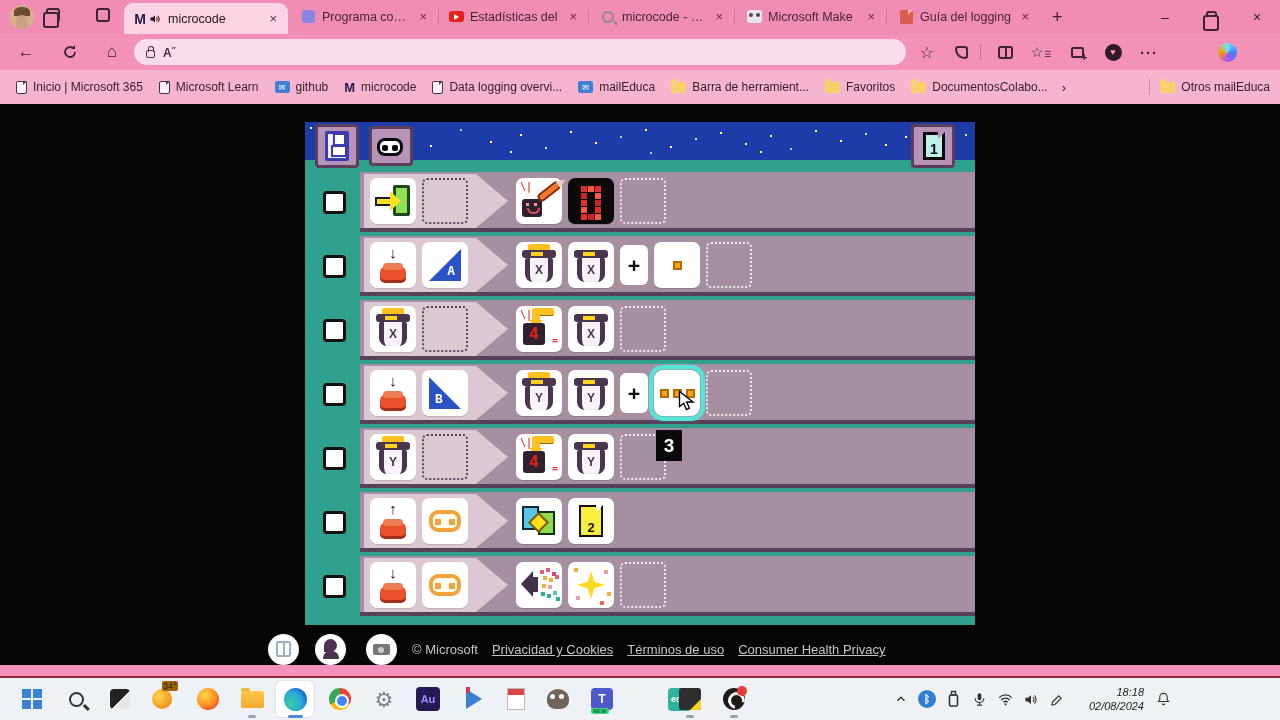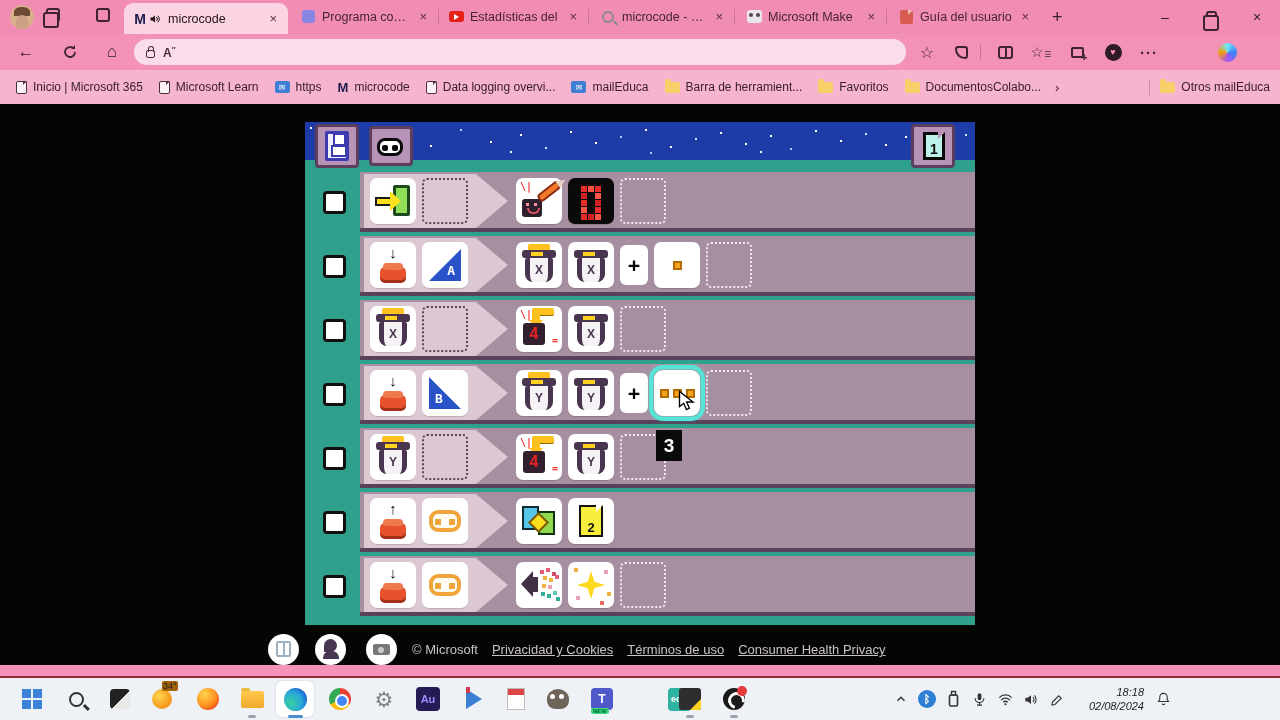--- a/index.html
+++ b/index.html
@@ -245,21 +245,21 @@
           <span class="fav-mc"></span>
         </span>
       <span class="title">Microsoft Make</span>
       <span class="x">×</span>
         <span class="sep"></span>
     </div>
     <div class="tab" style="left:890px;width:150px">
       <span class="favic">
           <span class="fav-guide"></span>
         </span>
-      <span class="title">Guía del usuario</span>
+      <span class="title">Guía del logging</span>
       <span class="x">×</span>
     </div>
     <div class="newtab" style="left:1052px">+</div>
     <div class="wctl" style="left:1144px">–</div>
     <div class="wctl" style="left:1190px">
         <div class="sq2" style="width:11px;height:11px"></div>
       </div>
     <div class="wctl" style="left:1236px" style2="">×</div>
   </div>
 
@@ -303,21 +303,21 @@
     <div class="bm">
         <span class="bm-page"></span>
         <span>Inicio | Microsoft 365</span>
       </div>
     <div class="bm">
         <span class="bm-page"></span>
         <span>Microsoft Learn</span>
       </div>
     <div class="bm">
         <span class="bm-env">✉</span>
-        <span>https</span>
+        <span>github</span>
       </div>
     <div class="bm">
         <span class="bm-m">M</span>
         <span>microcode</span>
       </div>
     <div class="bm">
         <span class="bm-page"></span>
         <span>Data logging overvi...</span>
       </div>
     <div class="bm">

